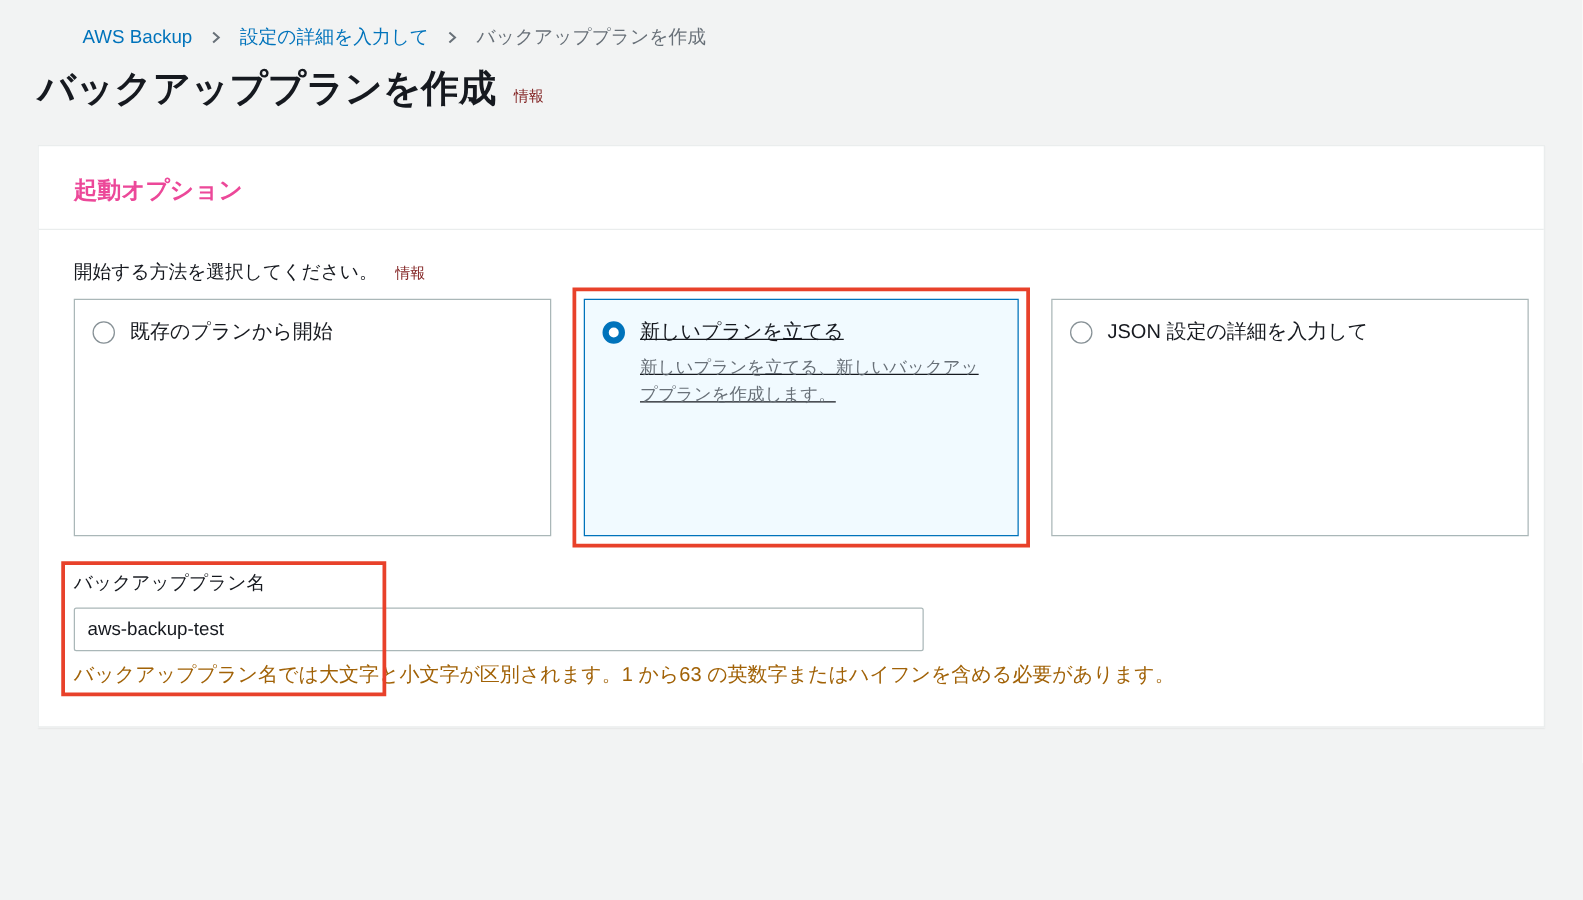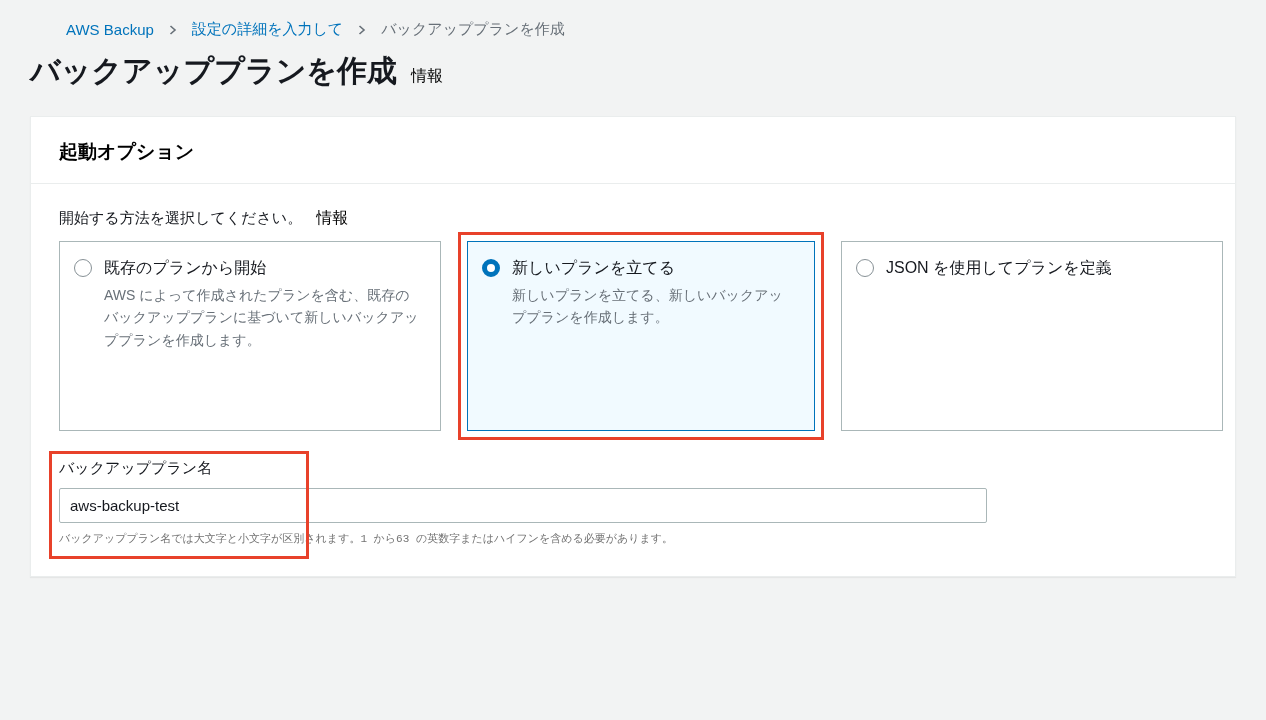--- a/index.html
+++ b/index.html
@@ -41,38 +41,38 @@
       align-items: baseline;
       gap: 14px;
       margin-bottom: 24px;
     }
     .page-title {
       font-size: 30px;
       font-weight: 700;
       color: #16191f;
     }
     .info-link {
-      color: #000000;
+      color: #7f1d1d;
       text-decoration: none;
-      font-size: 16px;
+      font-size: 12px;
       cursor: pointer;
     }
     .panel {
       background: #ffffff;
       border: 1px solid #eaeded;
       box-shadow: 0 1px 1px rgba(0,0,0,0.05);
     }
     .panel-header {
       padding: 22px 28px 18px 28px;
       border-bottom: 1px solid #eaeded;
     }
     .panel-header h2 {
       font-size: 19px;
       font-weight: 700;
-      color: #000000;
+      color: #ec4899;
     }
     .panel-body {
       padding: 24px 12px 28px 28px;
     }
     .field-label-row {
       display: flex;
       align-items: baseline;
       gap: 14px;
       margin-bottom: 12px;
     }
@@ -126,20 +126,21 @@
     .tile-desc {
       font-size: 14px;
       color: #687078;
       line-height: 1.6;
     }
     .highlight-wrapper-selected {
       border: 3px solid #e8412a;
       flex: 1;
       padding: 6px;
       margin: -9px;
+      text-decoration: underline;
     }
     .tile-highlight-inner {
       height: 100%;
     }
     .name-section {
       position: relative;
       margin-top: 28px;
     }
     .name-highlight {
       border: 3px solid #e8412a;
@@ -149,34 +150,33 @@
       width: 260px;
       height: 108px;
       pointer-events: none;
     }
     .name-label {
       font-size: 15px;
       color: #16191f;
       margin-bottom: 10px;
     }
     .name-input {
-      width: 928px;
+      width: 680px;
       max-width: 100%;
       padding: 8px 10px;
       font-size: 15px;
       border: 1px solid #aab7b8;
       border-radius: 2px;
       color: #16191f;
     }
     .name-hint {
-      font-size: 11px;
-      color: #737373;
+      font-size: 16px;
+      color: #a16207;
       margin-top: 8px;
       line-height: 1.5;
-      font-family: Liberation Mono, monospace;
     }
   </style>
 </head>
 <body>
 
 <div class="container">
   <nav class="breadcrumb">
     <a>AWS Backup</a>
     <span class="chevron">
       <svg width="10" height="10" viewBox="0 0 10 10">
@@ -205,38 +205,37 @@
       <div class="field-label-row">
         <span class="field-label">開始する方法を選択してください。</span>
         <a class="info-link">情報</a>
       </div>
 
       <div class="tile-row">
         <div class="tile">
           <span class="tile-radio"></span>
           <div class="tile-content">
             <div class="tile-title">既存のプランから開始</div>
-            <div class="tile-desc">AWS によって作成されたプランを含む、既存のバックアッププランに基づいて新しいバックアッププランを作成します。</div>
           </div>
         </div>
 
         <div class="highlight-wrapper-selected">
           <div class="tile selected tile-highlight-inner">
             <span class="tile-radio"></span>
             <div class="tile-content">
               <div class="tile-title">新しいプランを立てる</div>
               <div class="tile-desc">新しいプランを立てる、新しいバックアッププランを作成します。</div>
             </div>
           </div>
         </div>
 
         <div class="tile">
           <span class="tile-radio"></span>
           <div class="tile-content">
-            <div class="tile-title">JSON を使用してプランを定義</div>
+            <div class="tile-title">JSON 設定の詳細を入力して</div>
             <div class="tile-desc"></div>
           </div>
         </div>
       </div>
 
       <div class="name-section">
         <div class="name-highlight"></div>
         <div class="name-label">バックアッププラン名</div>
         <input type="text" class="name-input" value="aws-backup-test" style="">
         <div class="name-hint">バックアッププラン名では大文字と小文字が区別されます。1 から63 の英数字またはハイフンを含める必要があります。</div>

